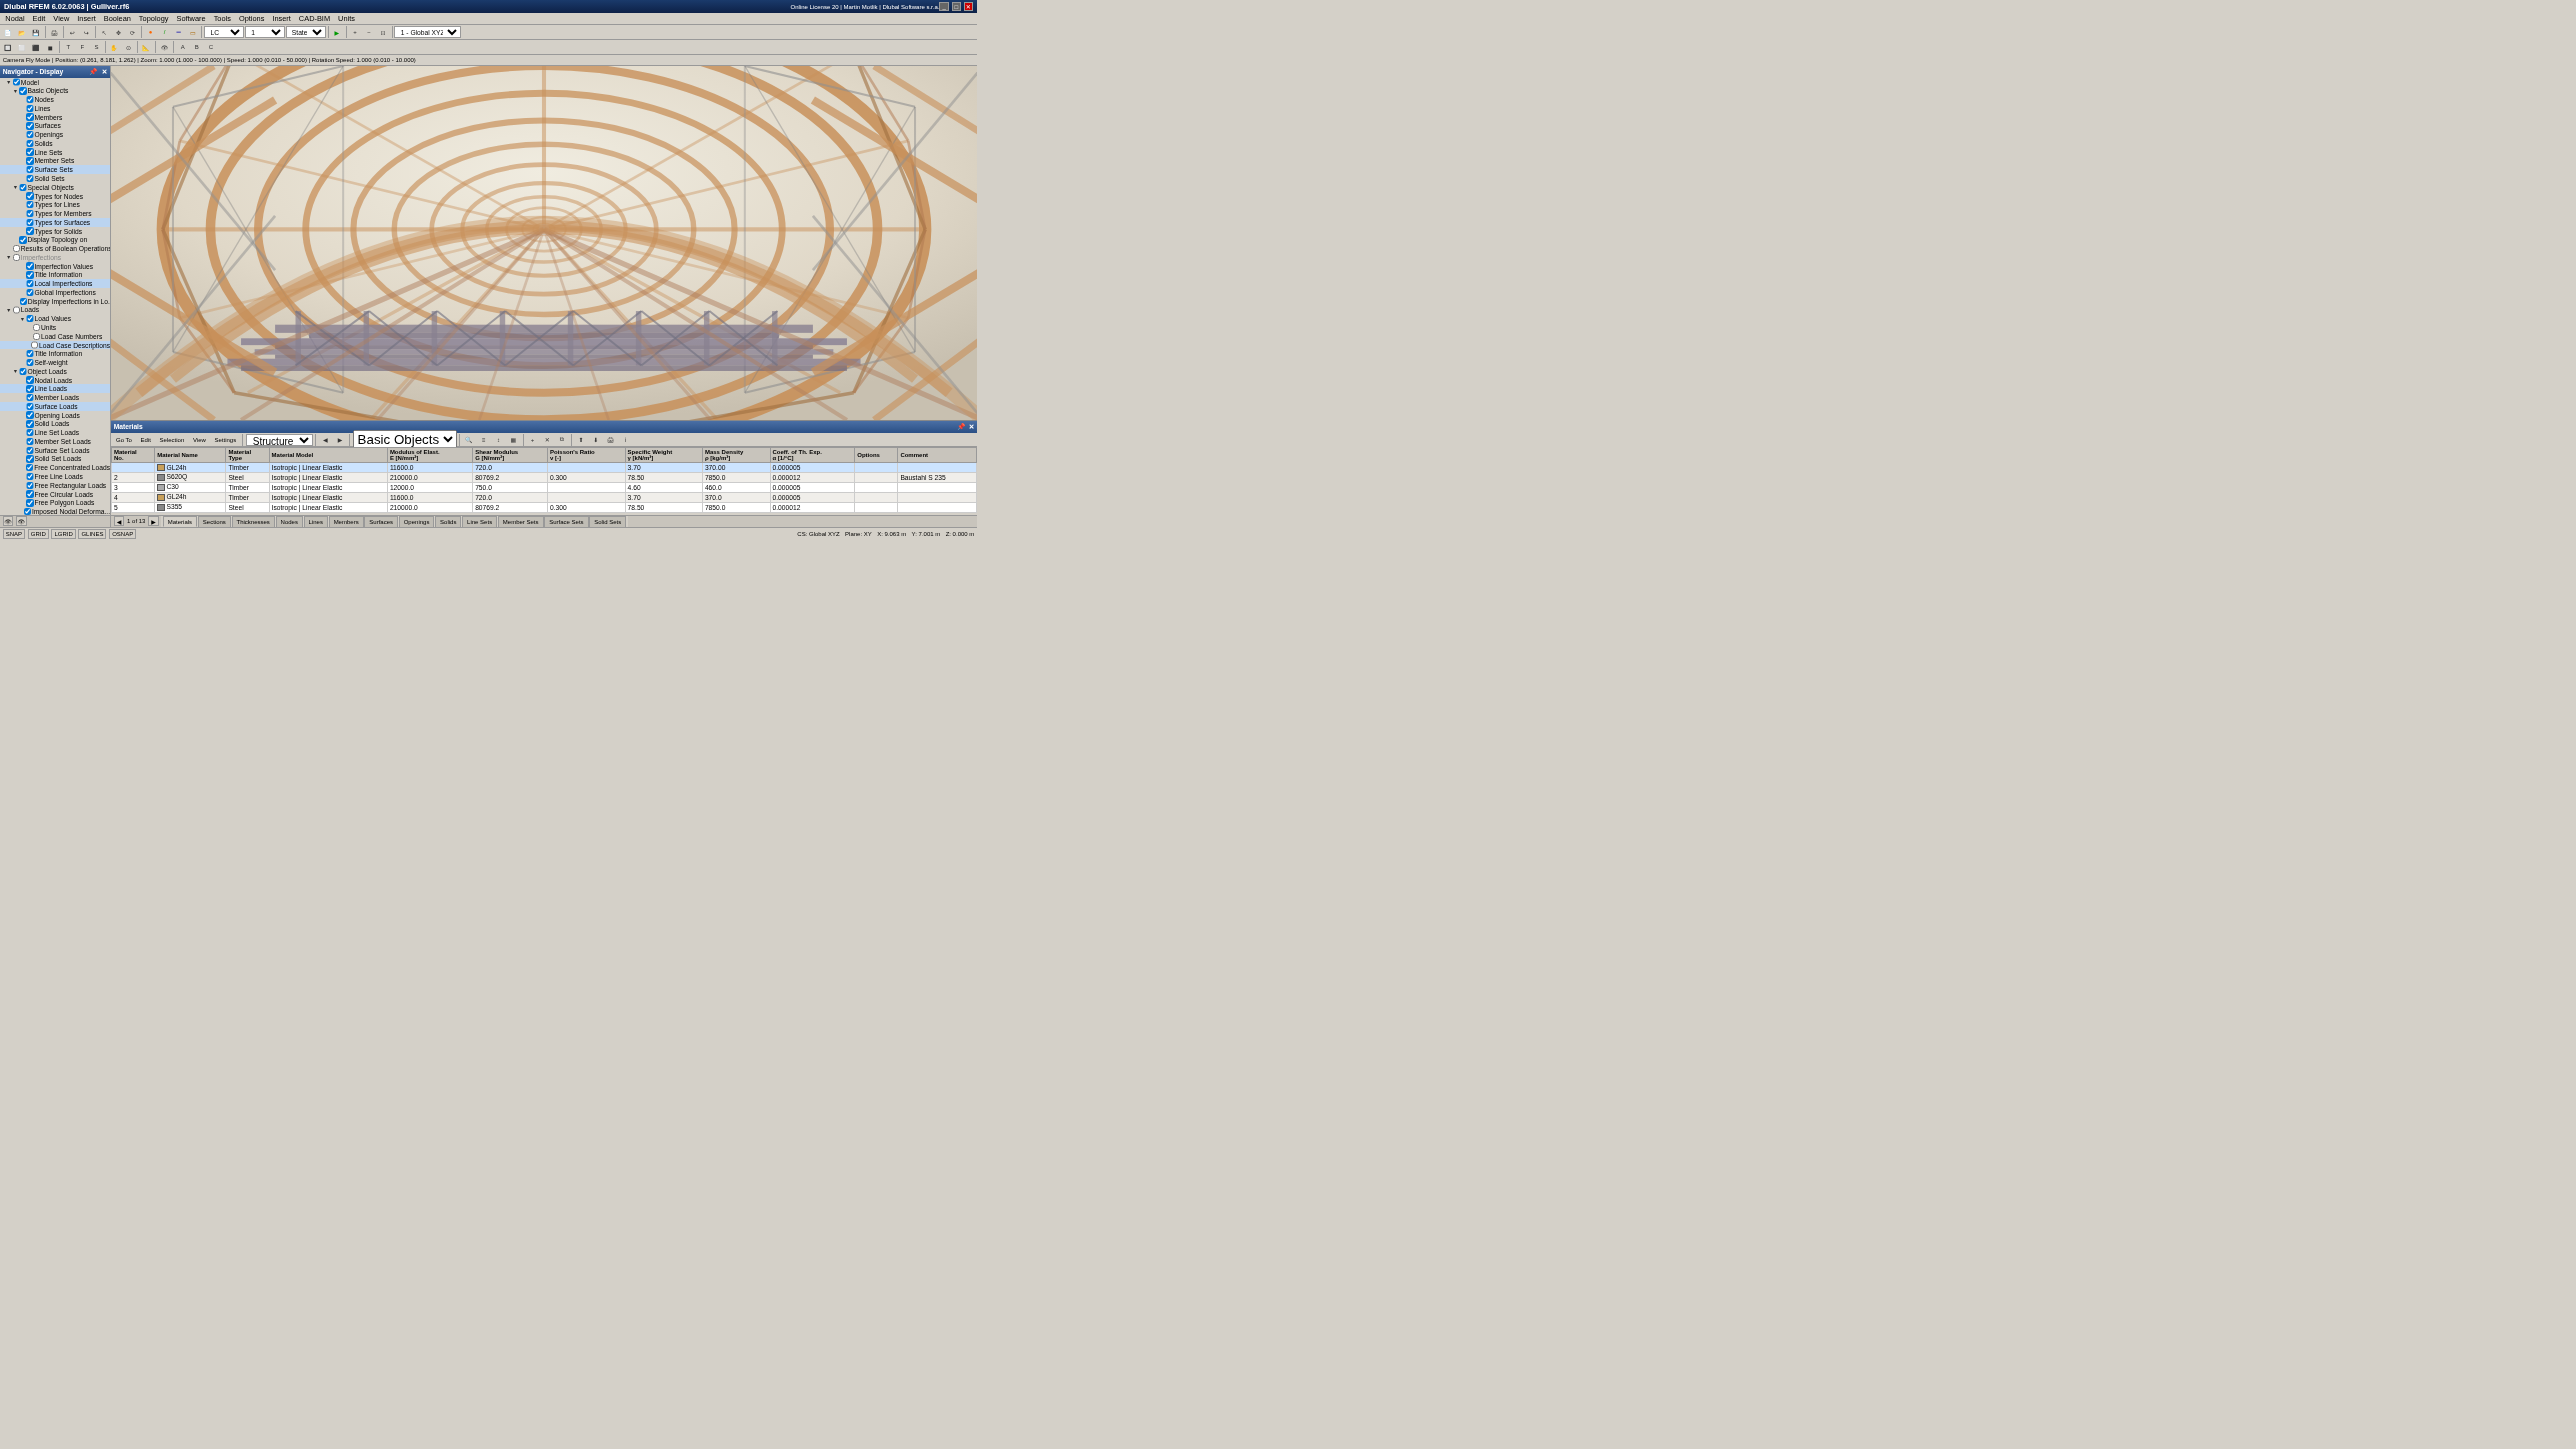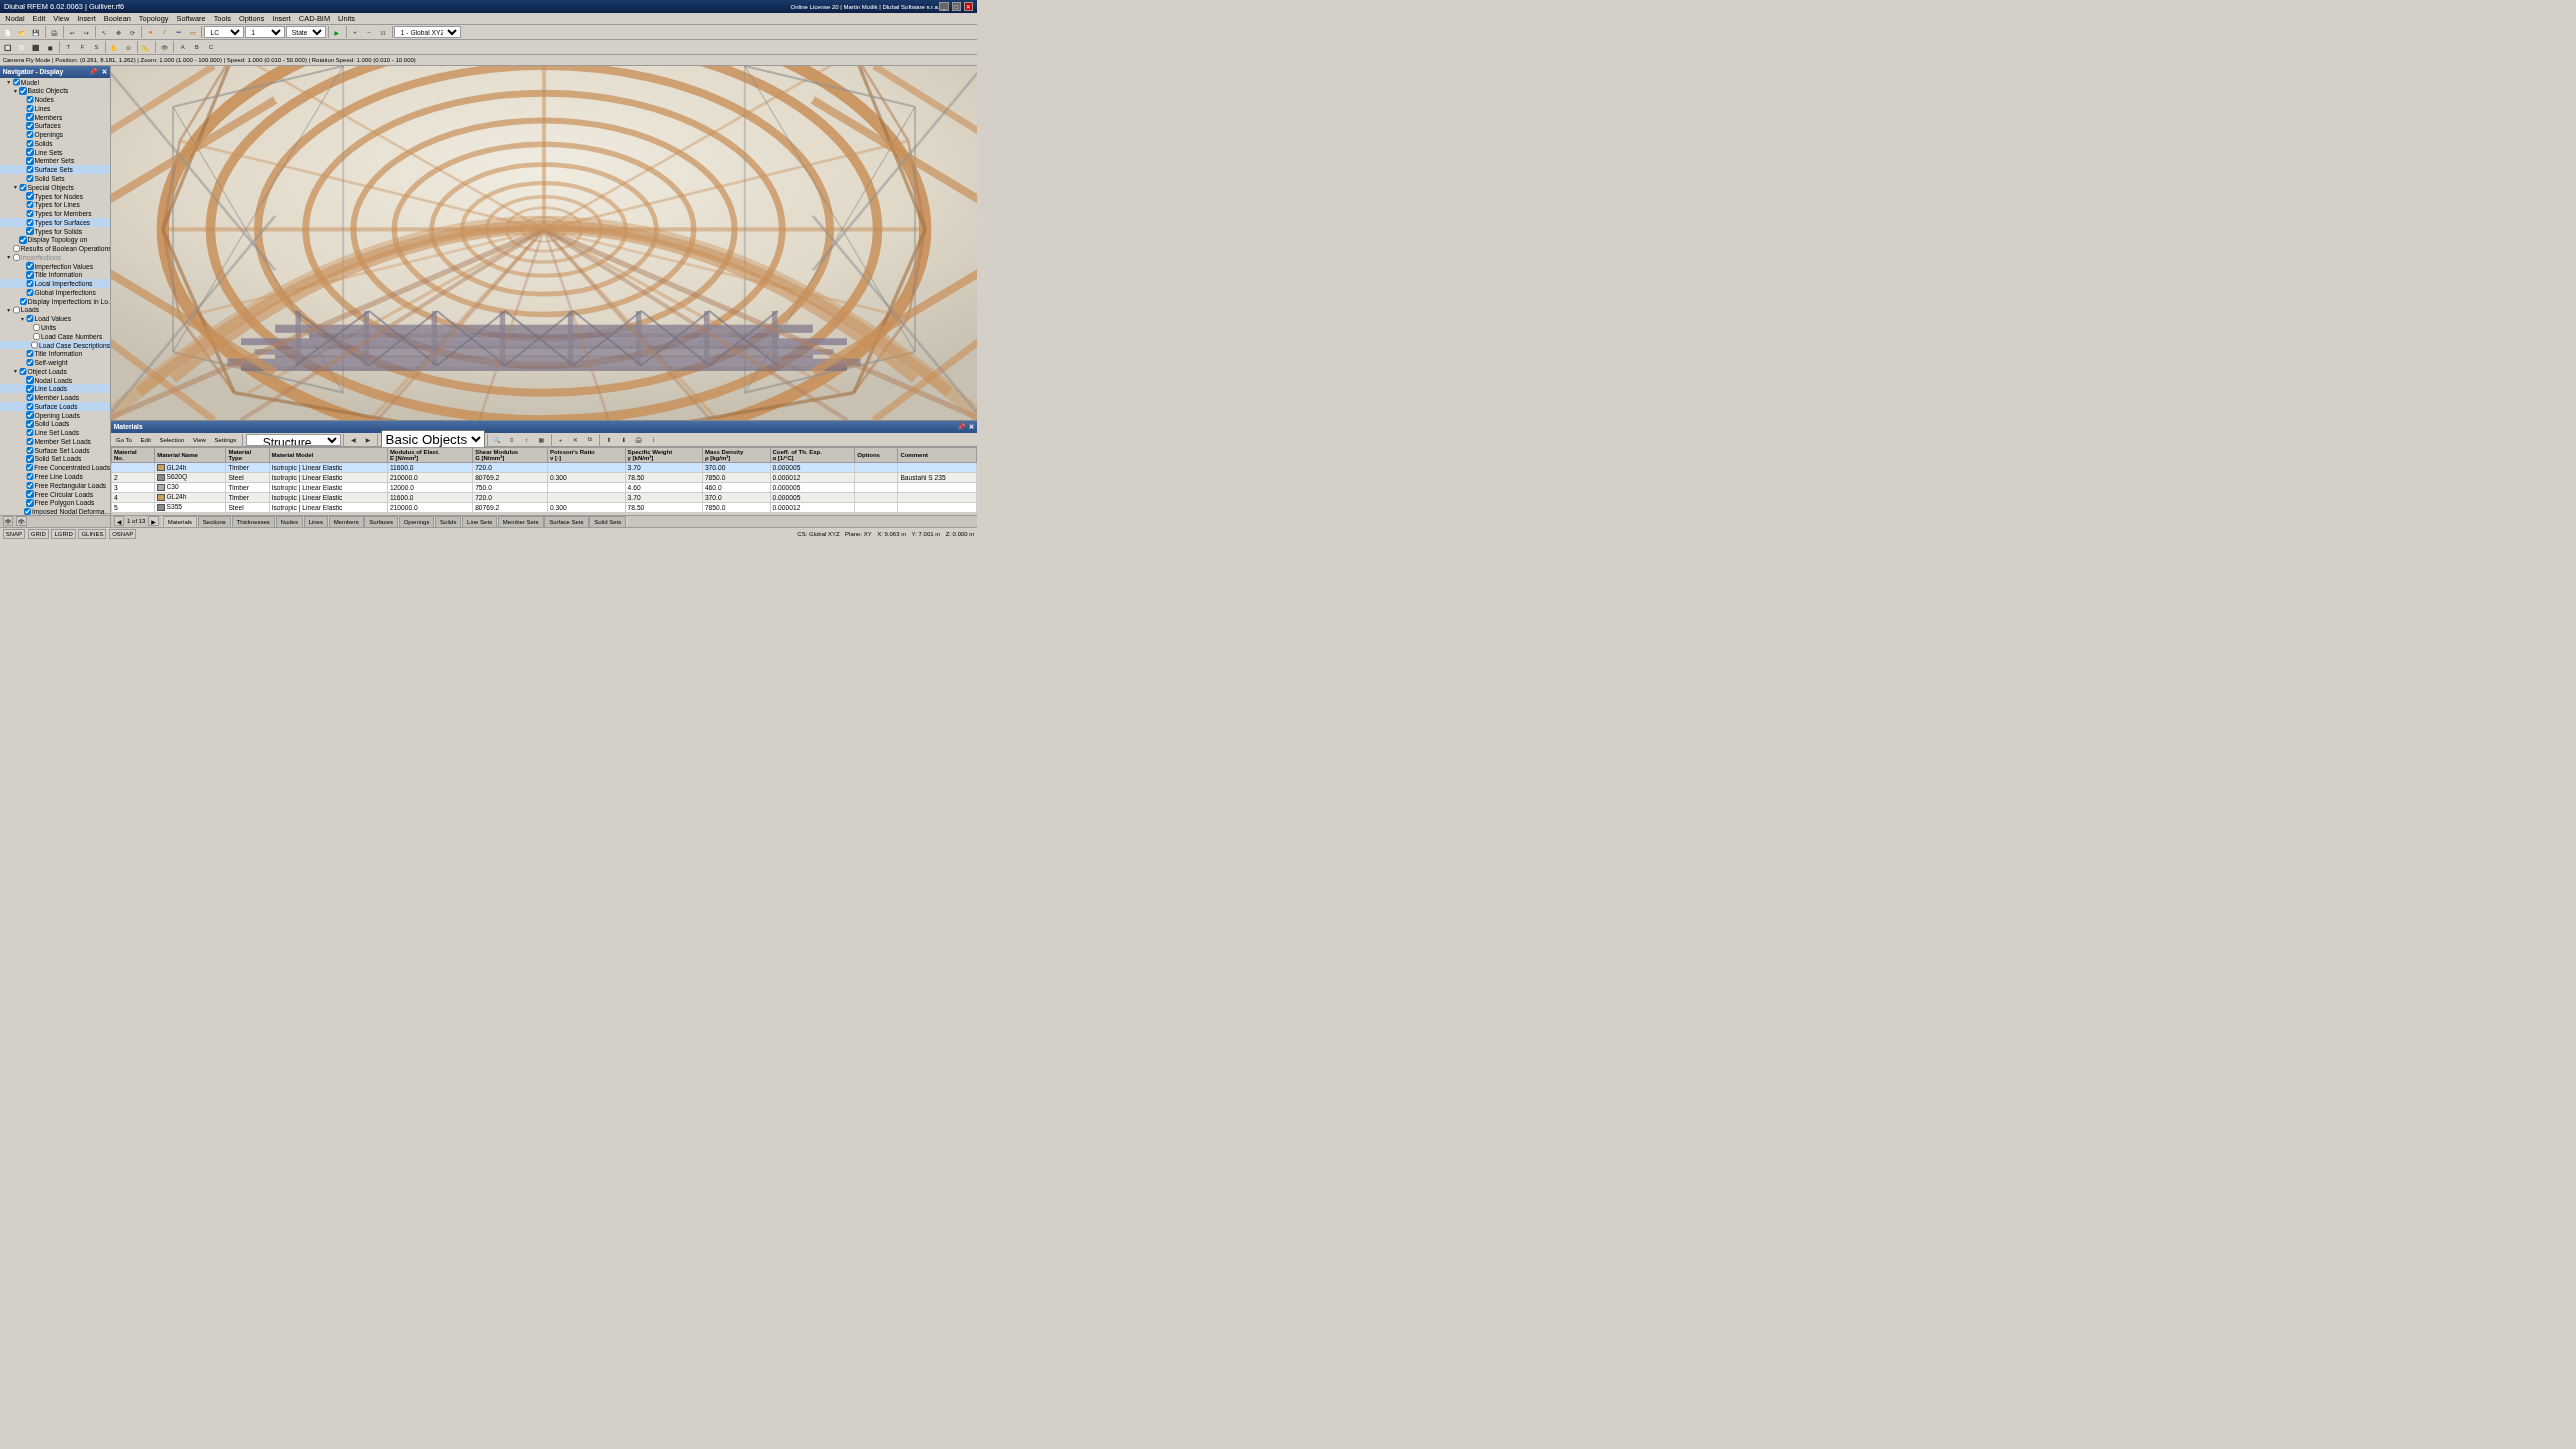--- a/index.html
+++ b/index.html
@@ -18,21 +18,21 @@
     #titlebar {
       height: 13.4px;
       background: linear-gradient(to bottom, #1a3a6b, #0d2147);
       color: #fff;
       display: flex;
       align-items: center;
       justify-content: space-between;
       padding: 0 4px;
       font-size: 7.4px;
     }
-    #titlebar .title { flex: 1; }
+    #titlebar .title { flex: 1; font-weight: bold; }
     #titlebar .win-controls { display: flex; gap: 2.7px; }
     #titlebar .win-controls span {
       width: 9.4px; height: 9.4px; background: #666; display: inline-block;
       border: 0.7px solid #999; cursor: pointer; text-align: center; line-height: 8px; font-size: 6px; color: #fff;
     }
 
     
     #menubar {
       height: 12px;
       background: #d4d0c8;
@@ -238,22 +238,22 @@
       height: 10.7px;
       line-height: 9.4px;
     }
     .bottom-tab.active { background: #d4d0c8; border-bottom: 0.7px solid #d4d0c8; }
 
     
     #mat-struct-dropdown {
       height: 12px;
       border: 0.7px solid #999;
       background: #fff;
-      font-size: 12px;
-      padding: 0 12px;
+      font-size: 10px;
+      padding: 0 2px;
       min-width: 54px;
     }
 
     .color-box {
       display: inline-block;
       width: 8px;
       height: 6.7px;
       border: 0.7px solid #555;
       margin-right: 1.3px;
       vertical-align: middle;

